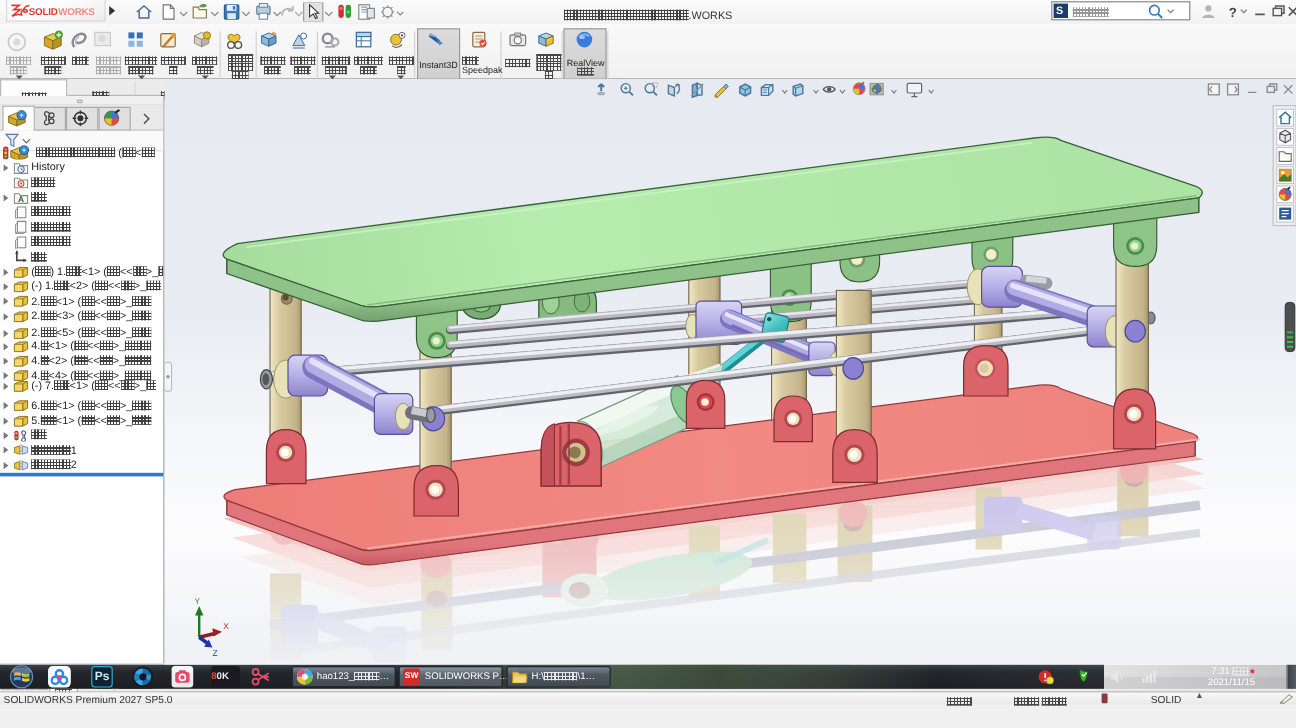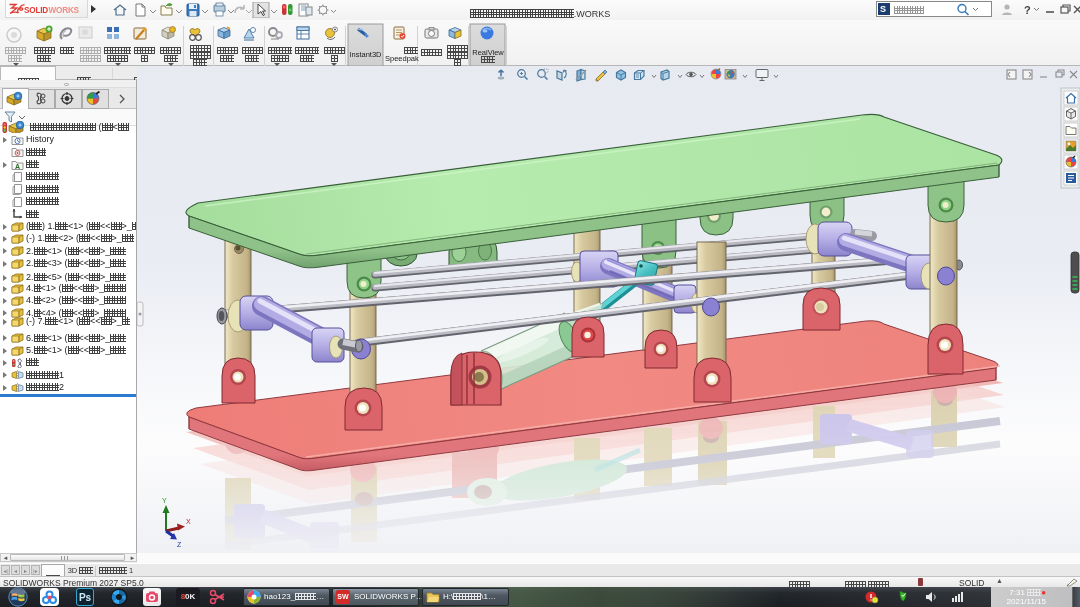--- a/index.html
+++ b/index.html
@@ -226,21 +226,21 @@
 <div class="ab" style="left:103px;top:24px;width:28px;text-align:center"><span class="zs" style="width:27px"></span><br><span class="zs" style="width:21px"></span></div>
 <div class="ab" style="left:131px;top:24px;width:26px;text-align:center"><span class="zs" style="width:21px"></span><br><span class="zs" style="width:7px"></span></div>
 <div class="ab" style="left:158px;top:24px;width:25px;text-align:center"><span class="zs" style="width:21px"></span><br><span class="zs" style="width:14px"></span></div>
 <div class="ab" style="left:186px;top:22px;width:28px;text-align:center;line-height:6px"><span class="zs" style="width:21px"></span><br><span class="zs" style="width:21px"></span><br><span class="zs" style="width:14px"></span></div>
 <div class="ab" style="left:215px;top:24px;width:24px;text-align:center"><span class="zs" style="width:21px"></span><br><span class="zs" style="width:14px"></span></div>
 <div class="ab" style="left:240px;top:24px;width:24px;text-align:center"><span class="zs" style="width:21px"></span><br><span class="zs" style="width:14px"></span></div>
 <div class="ab" style="left:266px;top:24px;width:27px;text-align:center"><span class="zs" style="width:24px"></span><br><span class="zs" style="width:18px"></span></div>
 <div class="ab" style="left:294px;top:24px;width:26px;text-align:center"><span class="zs" style="width:24px"></span><br><span class="zs" style="width:14px"></span></div>
 <div class="ab" style="left:322px;top:24px;width:25px;text-align:center"><span class="zs" style="width:21px"></span><br><span class="zs" style="width:7px"></span></div>
 <div class="ab" style="left:348px;top:28px;width:35px;text-align:center;font-size:7.5px;color:#222">Instant3D</div>
-<div class="ab" style="left:385px;top:24px;width:33px;text-align:right;font-size:7.5px;color:#222"><span class="zs" style="width:14px"></span><br>Speedpak</div>
+<div class="ab" style="left:385px;top:24px;width:33px;text-align:left;font-size:7.5px;color:#222"><span class="zs" style="width:14px"></span><br>Speedpak</div>
 <div class="ab" style="left:420px;top:26px;width:23px;text-align:center"><span class="zs" style="width:21px"></span></div>
 <div class="ab" style="left:444px;top:22px;width:27px;text-align:center;line-height:6px"><span class="zs" style="width:21px"></span><br><span class="zs" style="width:21px"></span><br><span class="zs" style="width:7px"></span></div>
 <div class="ab" style="left:471px;top:26px;width:34px;text-align:center;font-size:7.5px;color:#222;line-height:7px">RealView<br><span class="zs" style="width:14px"></span></div>
 <svg class="ab" style="left:0;top:38px" width="560" height="8" viewBox="0 0 560 8">
       <g fill="#555">
         <path d="M13 2 l3 3 l3 -3 z M115 2 l3 3 l3 -3 z M168 2 l3 3 l3 -3 z M274 2 l3 3 l3 -3 z M331 2 l3 3 l3 -3 z"></path>
       </g>
     </svg>
 </div>
 
@@ -851,21 +851,21 @@
  <div class="ab" style="left:789px;top:2px"><span class="zs" style="width:21px"></span></div>
  <div class="ab" style="left:845px;top:2px"><span class="zs" style="width:21px"></span>&nbsp;<span class="zs" style="width:21px"></span></div>
  <div class="ab" style="left:918px;top:1px;width:5px;height:8px;background:#8a3a3a;border-radius:1px"></div>
  <div class="ab" style="left:959px;top:1px">SOLID</div>
  <div class="ab" style="left:996px;top:0px;font-size:7px;color:#555">▲</div>
  <svg class="ab" style="left:1066px;top:1px" width="12" height="9" viewBox="0 0 12 9">
       <path d="M1 8 L8 1 L11 3 L4 8 Z" fill="#f8f4e0" stroke="#777" stroke-width="0.8"></path>
       <path d="M1 8 l1.5 -2" stroke="#777" stroke-width="0.8"></path>
     </svg>
 </div>
-<div class="ab" id="taskbar" style="left:0;top:587px;width:991px;height:20px;background:linear-gradient(#3a3f46,#23272c 30%,#1b1e23)">
+<div class="ab" id="taskbar" style="left:0;top:554px;width:920px;height:20px;background:linear-gradient(#3a3f46,#23272c 30%,#1b1e23)">
  <div class="ab" style="left:360px;top:0;width:420px;height:20px;background:linear-gradient(90deg,rgba(70,90,70,0),rgba(85,110,80,0.7) 30%,rgba(95,115,90,0.65) 60%,rgba(60,70,65,0))"></div>
  <div class="ab" style="left:520px;top:0;width:200px;height:20px;background:linear-gradient(90deg,rgba(40,55,40,0),rgba(45,60,45,0.5) 40%,rgba(40,52,42,0))"></div>
  <div class="ab" style="left:780px;top:0;width:300px;height:20px;background:linear-gradient(90deg,rgba(100,100,105,0),rgba(95,95,100,0.35))"></div>
  <svg class="ab" style="left:5px;top:0" width="26" height="20" viewBox="0 0 26 20">
   <circle cx="13" cy="10" r="9.5" fill="#1e3b5e"></circle>
   <circle cx="13" cy="10" r="9.2" fill="none" stroke="#6a92b8" stroke-width="0.9"></circle>
   <g>
    <path d="M6.5 7.2 C8.5 6 10.5 6 12.3 7 L12.3 9.6 C10.5 8.6 8.5 8.6 6.5 9.8 Z" fill="#f28a2a"></path>
    <path d="M13.3 7.1 C15.1 8.1 17.1 8.3 19.5 7.3 L19.5 9.9 C17.1 10.9 15.1 10.7 13.3 9.7 Z" fill="#9ac43a"></path>
    <path d="M6.5 10.8 C8.5 9.6 10.5 9.6 12.3 10.6 L12.3 13.2 C10.5 12.2 8.5 12.2 6.5 13.4 Z" fill="#4a9ee8"></path>
@@ -893,21 +893,21 @@
       </g>
       <circle cx="9" cy="9" r="3" fill="#15171c"></circle>
     </svg>
  <div class="ab" style="left:143px;top:1px;width:18px;height:18px;background:linear-gradient(#f8f8f8,#e8e8e8);border-radius:3px"></div>
  <svg class="ab" style="left:145px;top:3px" width="14" height="14" viewBox="0 0 14 14">
       <rect x="1" y="3" width="12" height="9" rx="2" fill="#e8486a"></rect>
       <rect x="4" y="1.5" width="6" height="3" rx="1" fill="#e8486a"></rect>
       <circle cx="7" cy="7.5" r="3.2" fill="#fff"></circle>
       <circle cx="7" cy="7.5" r="1.8" fill="#e8486a"></circle>
     </svg>
- <div class="ab" style="left:176px;top:1px;width:24px;height:18px;background:#1a1a20;border-radius:3px;color:#eee;font-size:8px;font-weight:bold;text-align:center;line-height:18px"><span style="color:#e84a3a">8</span>0K</div>
+ <div class="ab" style="left:176px;top:1px;width:24px;height:18px;background:#1a1a20;border-radius:3px;color:#eee;font-size:8px;font-weight:bold;line-height:18px"><span style="color:#e84a3a">8</span>0K</div>
  <svg class="ab" style="left:208px;top:1px" width="18" height="18" viewBox="0 0 18 18">
       <circle cx="5" cy="5" r="2.5" fill="none" stroke="#e84a6a" stroke-width="1.5"></circle>
       <circle cx="5" cy="13" r="2.5" fill="none" stroke="#e84a6a" stroke-width="1.5"></circle>
       <path d="M7 6.5 L16 12 M7 11.5 L16 6 M12 9 l4 0" stroke="#e84a6a" stroke-width="1.5" fill="none"></path>
     </svg>
  <div class="ab" style="left:243px;top:1px;width:87px;height:18px;background:linear-gradient(#7a8694,#4e5862 40%,#414a52);border:1px solid #23272c;border-radius:2px"></div>
  <svg class="ab" style="left:247px;top:3px" width="14" height="14" viewBox="0 0 14 14">
       <circle cx="7" cy="7" r="6.5" fill="#fff"></circle>
       <path d="M7 0.5 A6.5 6.5 0 0 1 13.5 7 L7 7 Z" fill="#35aaf0"></path>
       <path d="M0.5 7 A6.5 6.5 0 0 0 7 13.5 L7 7 Z" fill="#e8c229"></path>

